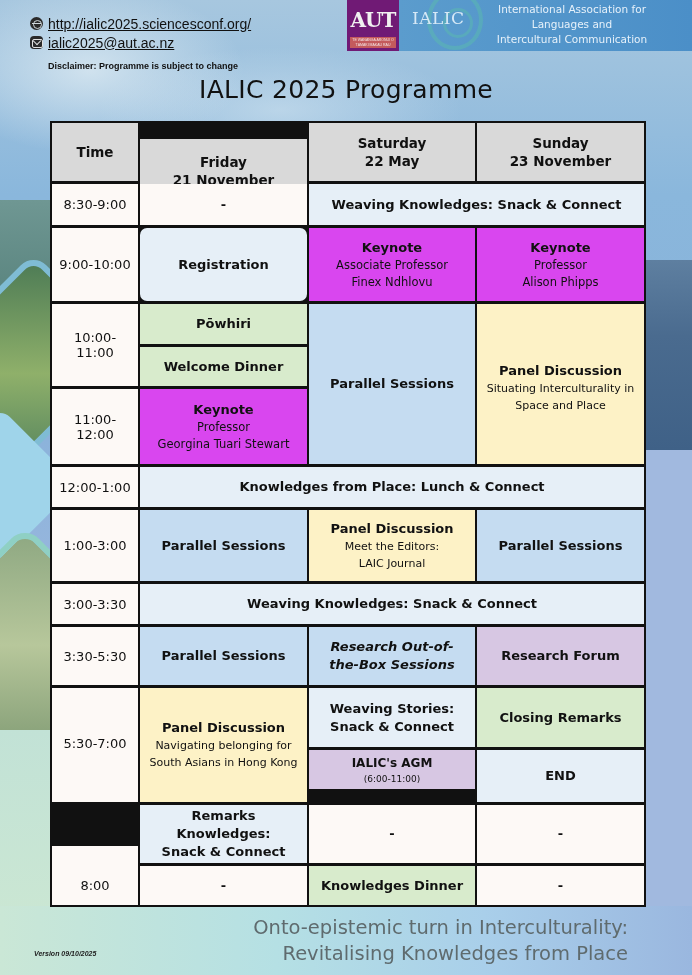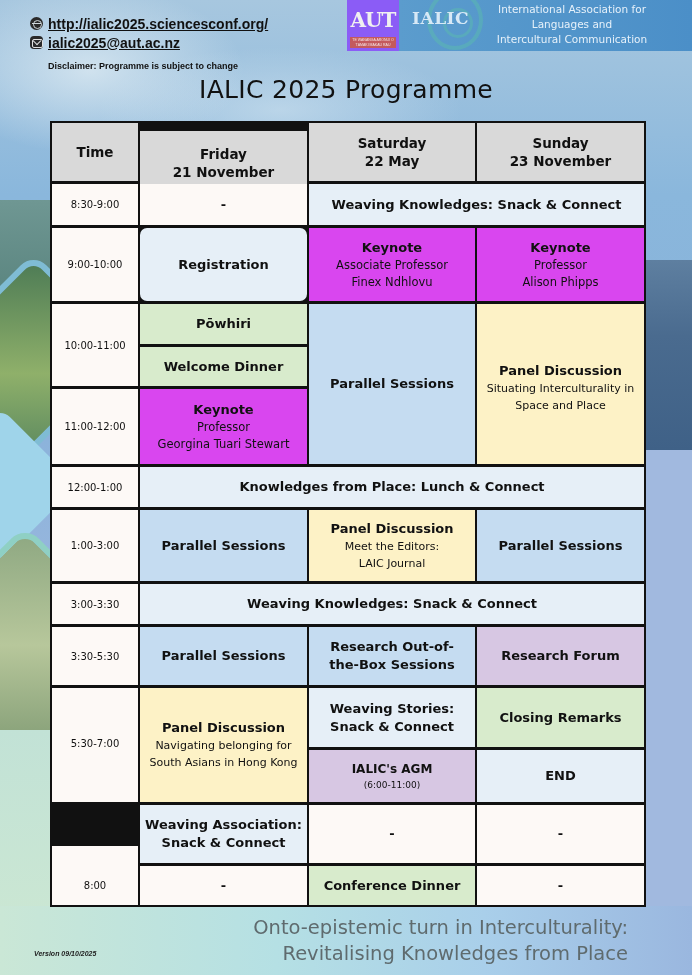--- a/index.html
+++ b/index.html
@@ -76,30 +76,30 @@
   .contact-icon.mail { border-radius: 4px; }
   .contact-icon.mail::before {
     content: ""; position: absolute; left: 2px; top: 3px; width: 9px; height: 7px;
     border: 1px solid #e0e0e0; border-radius: 2px;
   }
   .contact-icon.mail::after {
     content: ""; position: absolute; left: 4px; top: 2px; width: 5px; height: 5px;
     border-right: 1px solid #e0e0e0; border-bottom: 1px solid #e0e0e0; transform: rotate(45deg);
   }
   .contact-link {
-    font-family: "Liberation Sans", sans-serif; font-weight: bold; font-size: 14px;
+    font-family: "Liberation Sans", sans-serif; font-weight: normal; font-size: 14px;
     color: #111; text-decoration: underline;
   }
   .disclaimer {
     position: absolute; left: 48px; top: 61px;
     font-family: "Liberation Sans", sans-serif; font-weight: bold; font-size: 9px; color: #111;
   }
   .logo-aut {
     position: absolute; left: 347px; top: 0; width: 52px; height: 51px;
-    background: #8b5cf6;
+    background: #701a75;
   }
   .logo-aut-text {
     position: absolute; left: 0; top: 8px; width: 52px; text-align: center;
     font-family: "DejaVu Serif", serif; font-size: 20px; color: #f0f0f0; letter-spacing: -1px;
     font-weight: bold;
   }
   .logo-aut-band {
     position: absolute; left: 3px; top: 37px; width: 46px; height: 11px;
     background: #c45a5c; color: #f5e6e6; font-size: 3.5px; line-height: 5px; text-align: center;
     font-family: "Liberation Sans", sans-serif;
@@ -112,21 +112,21 @@
   .ialic-swirl {
     position: absolute; left: 28px; top: -10px; width: 56px; height: 60px;
     border-radius: 50%; border: 4px solid rgba(90,190,170,0.45);
   }
   .ialic-swirl::after {
     content:""; position:absolute; left: 12px; top: 14px; width: 24px; height: 24px;
     border-radius: 50%; border: 3px solid rgba(90,190,170,0.45);
   }
   .ialic-name {
     position: absolute; left: 13px; top: 8px;
-    font-family: "DejaVu Serif", serif; font-size: 17px; color: #d7e9f6; letter-spacing: 0.5px; font-weight: bold;
+    font-family: "DejaVu Serif", serif; font-size: 17px; color: #d7e9f6; letter-spacing: 0.5px;
   }
   .ialic-full {
     position: absolute; left: 68px; top: 2px; width: 210px;
     font-family: "DejaVu Sans", sans-serif; font-size: 10.5px; line-height: 15px; color: #e6f1fa; text-align: center;
   }
   .page-title {
     position: absolute; left: 0; width: 692px; top: 75px; text-align: center;
     font-family: "DejaVu Sans", sans-serif; font-size: 25px; color: #111; letter-spacing: 0.3px;
   }
 
@@ -147,21 +147,21 @@
   .c-time { background: #fdf9f6; }
   .c-empty { background: #fdf9f6; }
   .c-lightblue { background: #e6eff7; }
   .c-blue { background: #c5dcf1; }
   .c-peach { background: #d946ef; }
   .c-green { background: #d8ebcc; }
   .c-yellow { background: #fdf2c6; }
   .c-purple { background: #d7c7e3; }
   .t-bold { font-weight: bold; font-size: 13px; line-height: 18px; }
   .t-head { font-weight: bold; font-size: 13.5px; line-height: 18px; }
-  .t-time { font-size: 10px; }
+  .t-time { font-size: 13px; }
   .t-sub { font-size: 11.5px; line-height: 17px; }
   .t-tiny { font-size: 9px; line-height: 14px; }
 
   
   .tagline {
     position: absolute; right: 64px; top: 915px; text-align: right;
     font-family: "DejaVu Sans", sans-serif; font-size: 19.5px; line-height: 26px; color: #5f6b6e;
   }
   .version {
     position: absolute; left: 34px; top: 950px;
@@ -207,21 +207,21 @@
   </div>
 </div>
 
 <div class="page-title">IALIC 2025 Programme</div>
 
 <div class="grid">
 
   <div class="cell c-head" style="left:0;top:0;width:86px;height:58px;">
     <span class="t-head">Time</span>
   </div>
-  <div class="cell c-head" style="left:88px;top:8px;width:167px;height:63px;">
+  <div class="cell c-head" style="left:88px;top:16px;width:167px;height:63px;">
     <span class="t-head">Friday</span>
     <span class="t-head">21 November</span>
   </div>
   <div class="cell c-head" style="left:257px;top:0;width:166px;height:58px;">
     <span class="t-head">Saturday</span>
     <span class="t-head">22 May</span>
   </div>
   <div class="cell c-head" style="left:425px;top:0;width:167px;height:58px;">
     <span class="t-head">Sunday</span>
     <span class="t-head">23 November</span>
@@ -308,73 +308,73 @@
   <div class="cell c-lightblue" style="left:88px;top:461px;width:504px;height:40px;">
     <span class="t-bold">Weaving Knowledges: Snack &amp; Connect</span>
   </div>
 
   <div class="cell c-time" style="left:0;top:504px;width:86px;height:58px;">
     <span class="t-time">3:30-5:30</span>
   </div>
   <div class="cell c-blue" style="left:88px;top:504px;width:167px;height:58px;">
     <span class="t-bold">Parallel Sessions</span>
   </div>
-  <div class="cell c-blue" style="left:257px;top:504px;width:166px;height:58px;">
+  <div class="cell c-blue" style="left:257px;top:504px;width:166px;height:58px;font-style:italic;">
     <span class="t-bold">Research Out-of-</span>
     <span class="t-bold">the-Box Sessions</span>
   </div>
   <div class="cell c-purple" style="left:425px;top:504px;width:167px;height:58px;">
     <span class="t-bold">Research Forum</span>
   </div>
 
   <div class="cell c-time" style="left:0;top:565px;width:86px;height:114px;padding-bottom:6px;">
     <span class="t-time">5:30-7:00</span>
   </div>
   <div class="cell c-yellow" style="left:88px;top:565px;width:167px;height:114px;">
     <span class="t-bold">Panel Discussion</span>
     <span class="t-sub" style="font-size:11px;">Navigating belonging for</span>
     <span class="t-sub" style="font-size:11px;">South Asians in Hong Kong</span>
   </div>
   <div class="cell c-lightblue" style="left:257px;top:565px;width:166px;height:59px;">
     <span class="t-bold">Weaving Stories:</span>
     <span class="t-bold">Snack &amp; Connect</span>
   </div>
-  <div class="cell c-purple" style="left:257px;top:627px;width:166px;height:52px;">
+  <div class="cell c-purple" style="left:257px;top:627px;width:166px;height:39px;">
     <span class="t-bold" style="font-size:12px;">IALIC's AGM</span>
     <span class="t-tiny">(6:00-11:00)</span>
   </div>
   <div class="cell c-green" style="left:425px;top:565px;width:167px;height:59px;">
     <span class="t-bold">Closing Remarks</span>
   </div>
   <div class="cell c-lightblue" style="left:425px;top:627px;width:167px;height:52px;">
     <span class="t-bold">END</span>
   </div>
 
   <div class="cell c-time" style="left:0;top:682px;width:86px;height:58px;margin-top:41px;">
     <span class="t-time">7:00-7:30</span>
   </div>
   <div class="cell c-lightblue" style="left:88px;top:682px;width:167px;height:58px;">
-    <span class="t-bold">Weaving Association:</span>
+    <span class="t-bold">Remarks Knowledges:</span>
     <span class="t-bold">Snack &amp; Connect</span>
   </div>
   <div class="cell c-empty" style="left:257px;top:682px;width:166px;height:58px;">
     <span class="t-bold">-</span>
   </div>
   <div class="cell c-empty" style="left:425px;top:682px;width:167px;height:58px;">
     <span class="t-bold">-</span>
   </div>
 
   <div class="cell c-time" style="left:0;top:743px;width:86px;height:39px;">
     <span class="t-time">8:00</span>
   </div>
   <div class="cell c-empty" style="left:88px;top:743px;width:167px;height:39px;">
     <span class="t-bold">-</span>
   </div>
   <div class="cell c-green" style="left:257px;top:743px;width:166px;height:39px;">
-    <span class="t-bold">Conference Dinner</span>
+    <span class="t-bold">Knowledges Dinner</span>
   </div>
   <div class="cell c-empty" style="left:425px;top:743px;width:167px;height:39px;">
     <span class="t-bold">-</span>
   </div>
 </div>
 
 <div class="tagline">
   <div>Onto-epistemic turn in Interculturality:</div>
   <div>Revitalising Knowledges from Place</div>
 </div>

